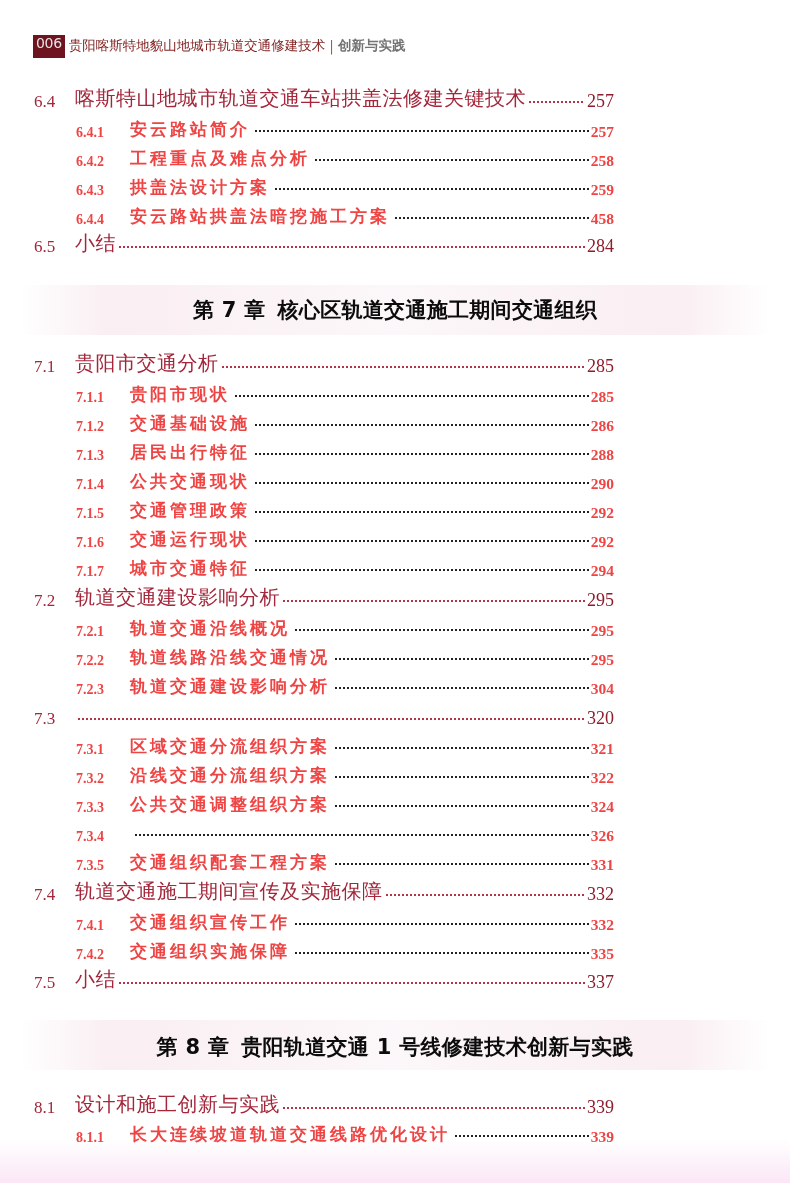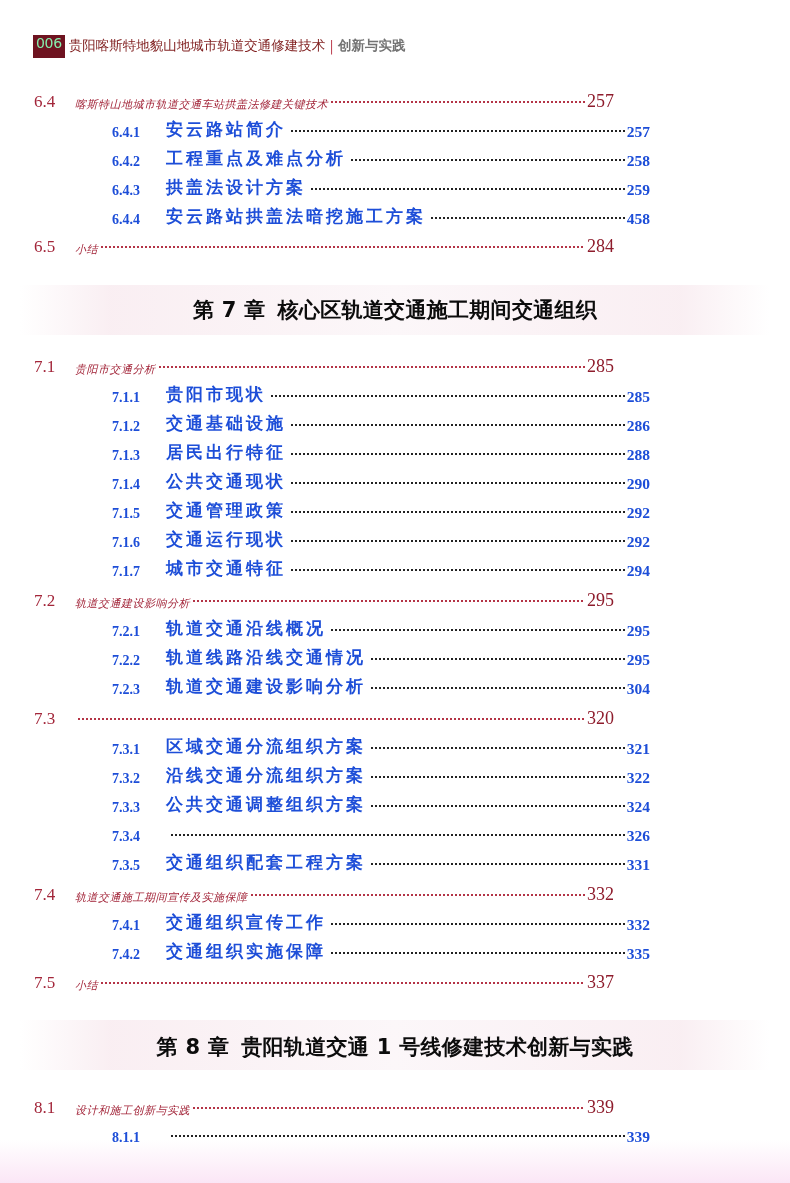--- a/index.html
+++ b/index.html
@@ -21,21 +21,21 @@
       top: 36px;
       height: 20px;
       display: flex;
       align-items: center;
       font-family: "DejaVu Sans", "Liberation Sans", sans-serif;
       font-size: 13.5px;
       white-space: nowrap;
     }
     .page-badge {
       background: #6e1320;
-      color: #86efac;
+      color: #e5e5e5;
       padding: 0 3px;
       height: 23px;
       line-height: 17px;
       font-size: 14px;
       letter-spacing: -0.3px;
       margin-right: 4px;
     }
     .book-title { color: #7f1d1d; }
     .sep { color: #c04a5a; margin: 0 4px; }
     .book-subtitle { color: #737373; font-weight: bold; }
@@ -83,36 +83,34 @@
       font-size: 16.5px;
     }
     .row.sec .num {
       width: 41px;
       padding-left: 34px;
       font-family: "Liberation Serif", serif;
       font-size: 17px;
     }
     .row.sec .title {
       font-family: "DejaVu Sans", "Liberation Sans", sans-serif;
-      font-size: 11px;
+      font-size: 20px;
       letter-spacing: 0.5px;
-      font-style: italic;
     }
     .row.sec .page {
       font-family: "Liberation Serif", serif;
       font-size: 18px;
       color: #8e1c2c;
       padding-right: 24px;
     }
     .row.sec .leader { color: #b43446; }
 
     
     .row.sub {
-      color: #1d4ed8;
-      padding-left: 36px;
+      color: #ef4444;
     }
     .row.sub .num {
       width: 54px;
       padding-left: 76px;
       font-family: "Liberation Serif", serif;
       font-weight: bold;
       font-size: 14px;
     }
     .row.sub .title {
       font-family: "DejaVu Sans", "Liberation Sans", sans-serif;
@@ -351,18 +349,19 @@
   </div>
 
   <div class="row sec" style="top:1092px">
     <span class="num">8.1</span>
     <span class="title">设计和施工创新与实践</span>
     <span class="leader"></span>
     <span class="page">339</span>
   </div>
   <div class="row sub" style="top:1120px">
     <span class="num">8.1.1</span>
+    <span class="title">长大连续坡道轨道交通线路优化设计</span>
     <span class="leader"></span>
     <span class="page">339</span>
   </div>
 </div>
 
 <div class="footer-wash"></div>
 
 </body></html>

